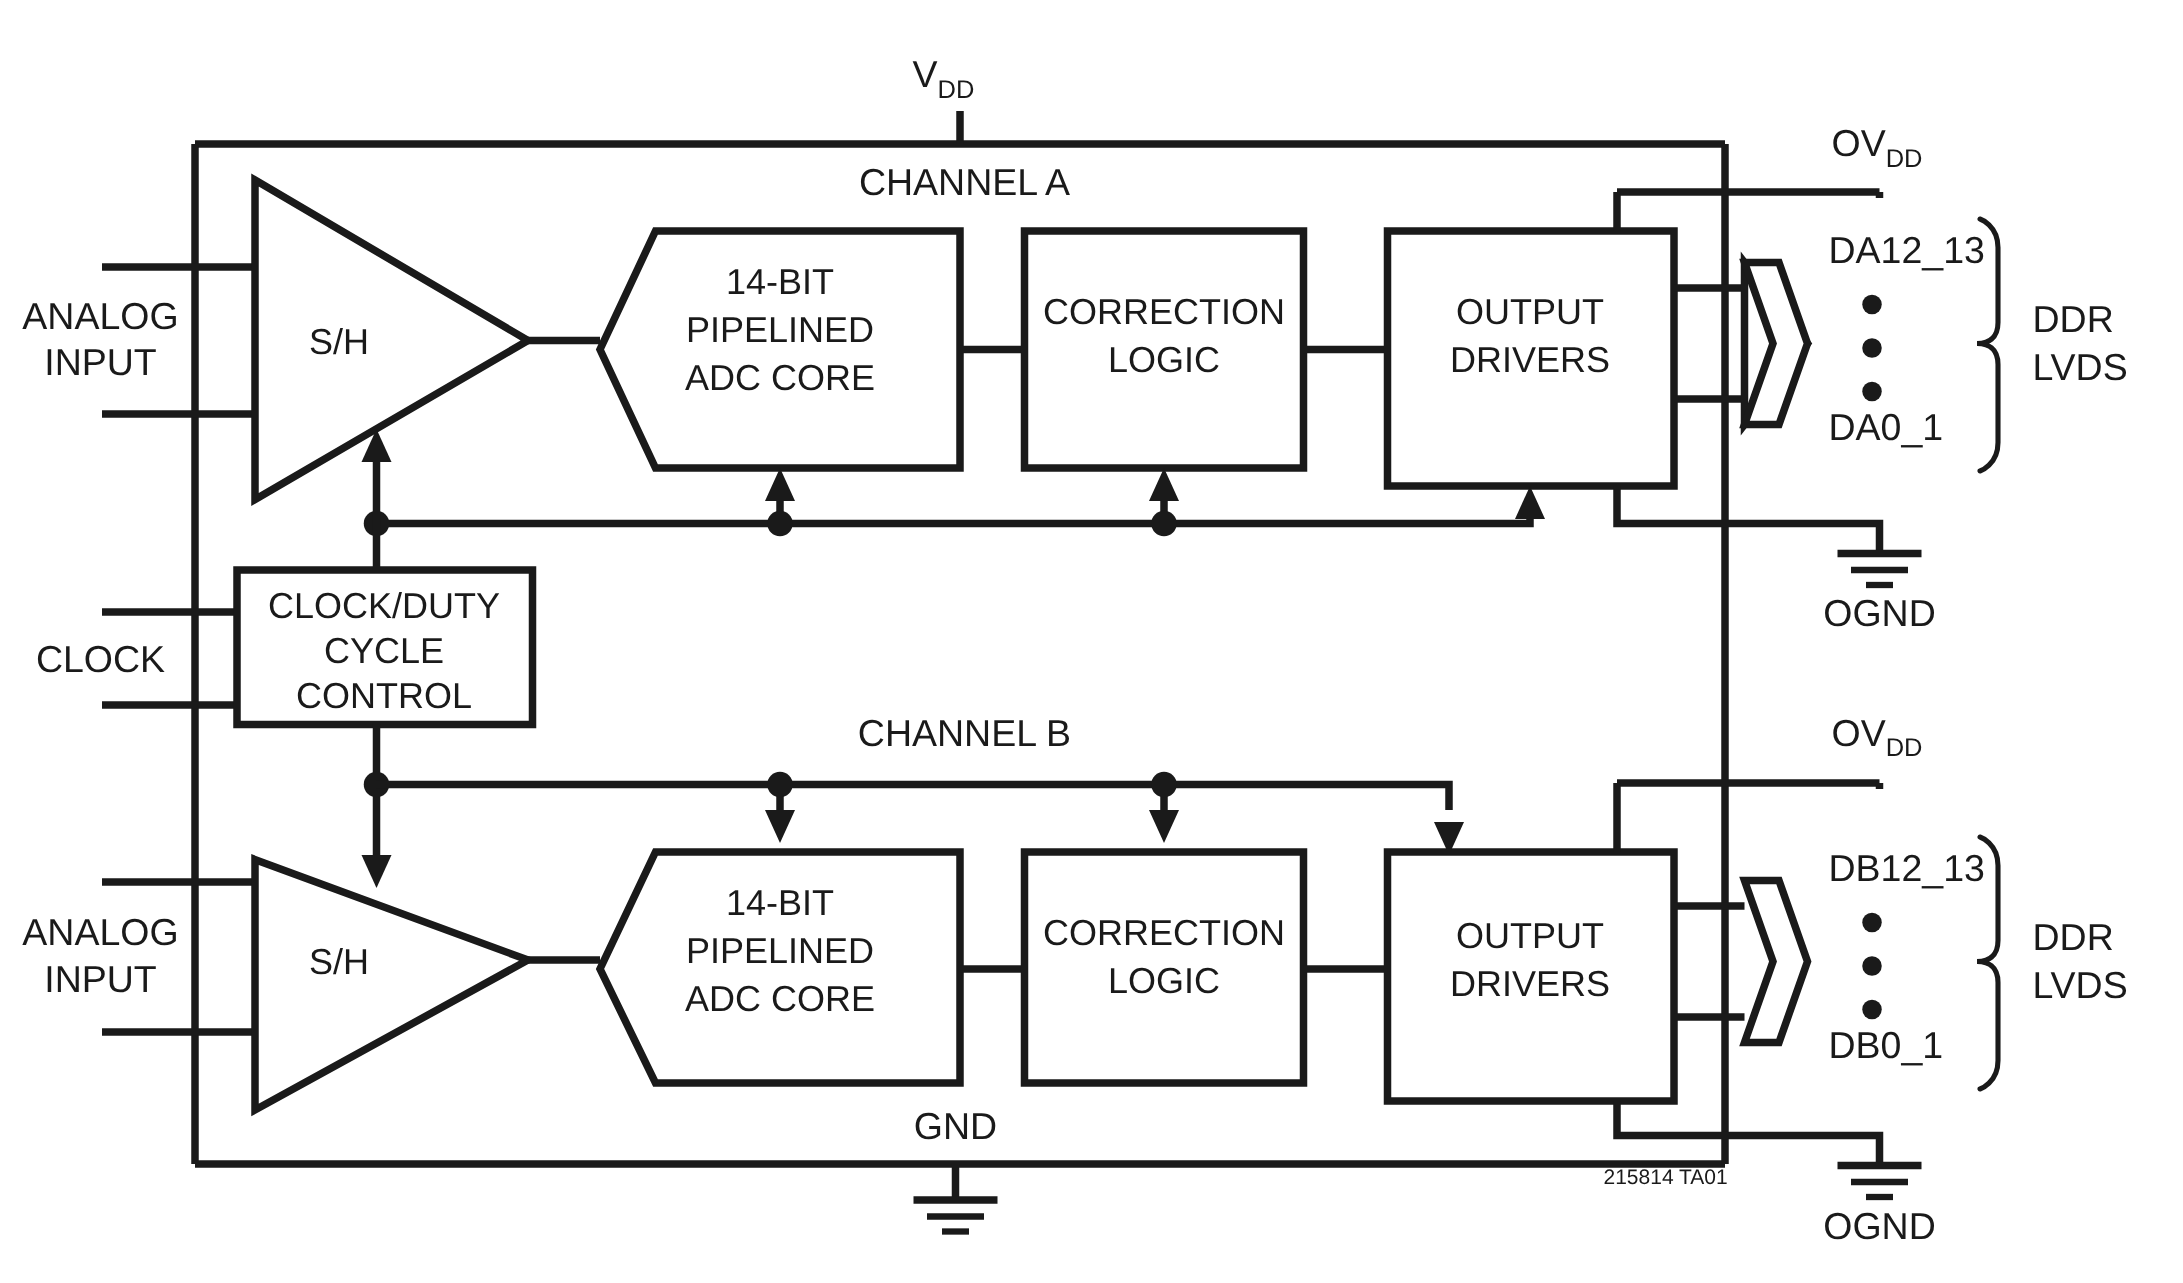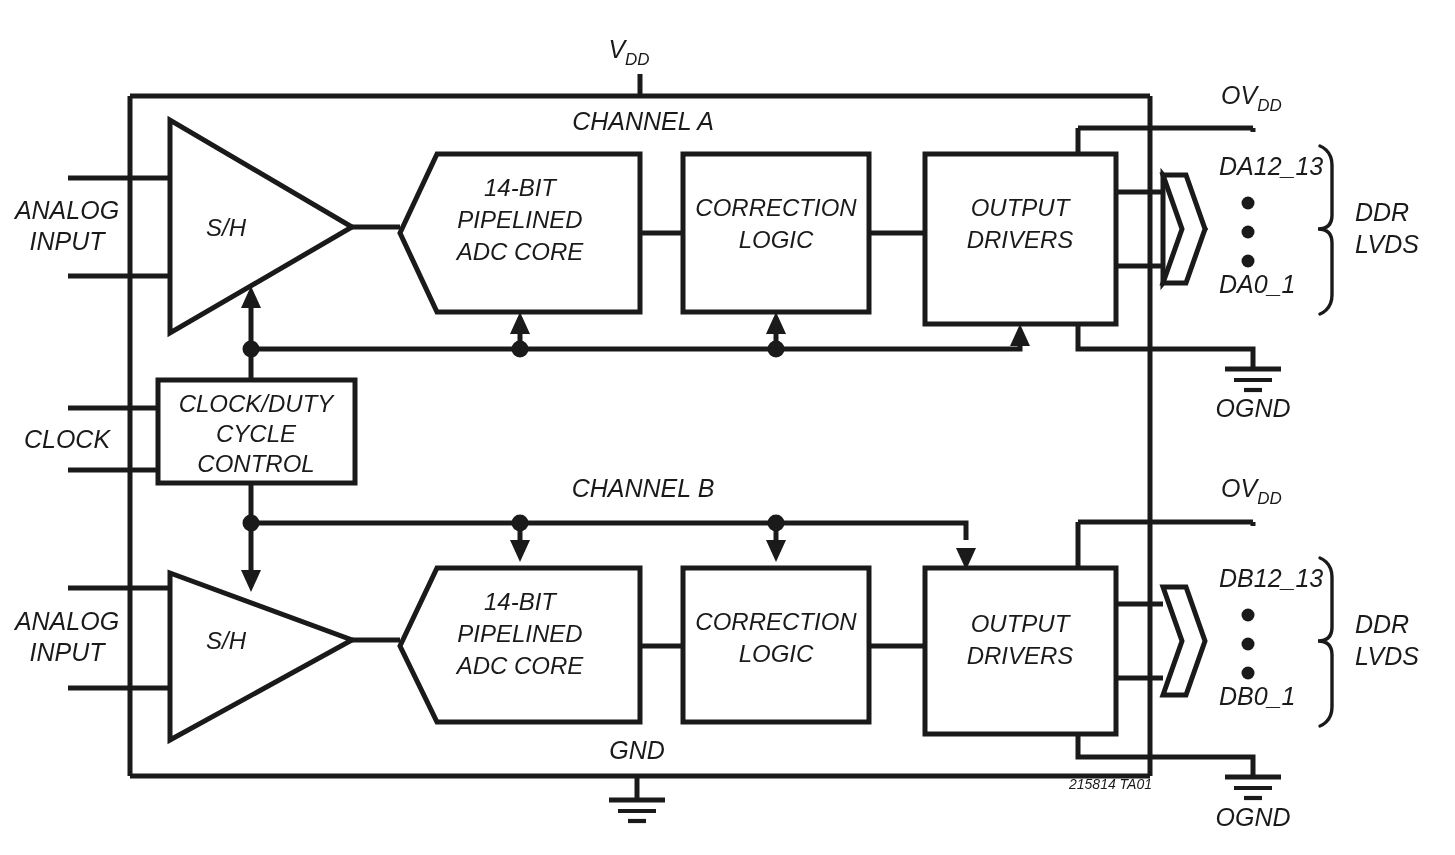--- a/index.html
+++ b/index.html
@@ -1,17 +1,17 @@
 <!DOCTYPE html>
 <html><head>
 <meta charset="utf-8">
 <style>
   html,body{margin:0;padding:0;background:#ffffff;}
   body{width:1455px;height:855px;font-family:"Liberation Sans",sans-serif;overflow:hidden;}
-  #stage{position:relative;width:1455px;height:855px;background:#fff;font-style:italic;}
+  #stage{position:relative;width:1455px;height:855px;background:#fff;}
   svg{display:block;}
   .wire{stroke:#1a1a1a;stroke-width:5;fill:none;stroke-linecap:butt;}
   .wire-thin{stroke:#1a1a1a;stroke-width:4.2;fill:none;}
   .boxline{stroke:#1a1a1a;stroke-width:5;fill:#ffffff;}
   .shapefill{fill:#ffffff;stroke:#1a1a1a;stroke-width:5;stroke-linejoin:miter;}
   .brace{stroke:#1a1a1a;stroke-width:3.4;fill:none;stroke-linecap:round;}
   .dot{fill:#1a1a1a;}
   .arrowhead{fill:#1a1a1a;}
   text{fill:#1a1a1a;font-family:"Liberation Sans",sans-serif;}
   .lbl{font-size:25px;}

